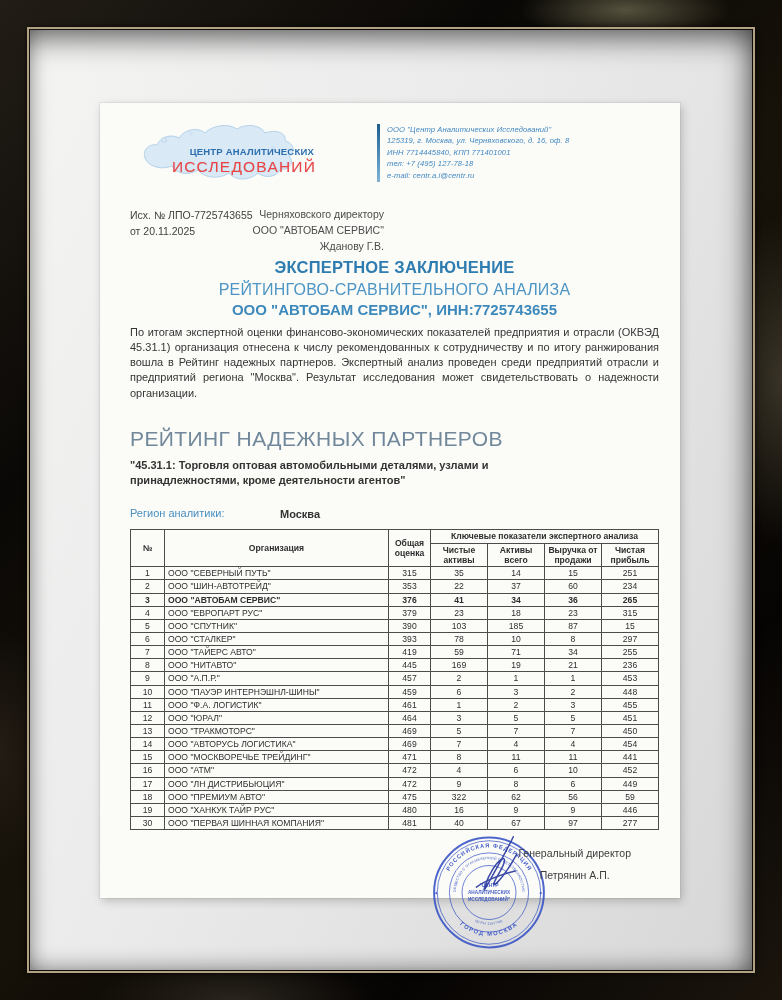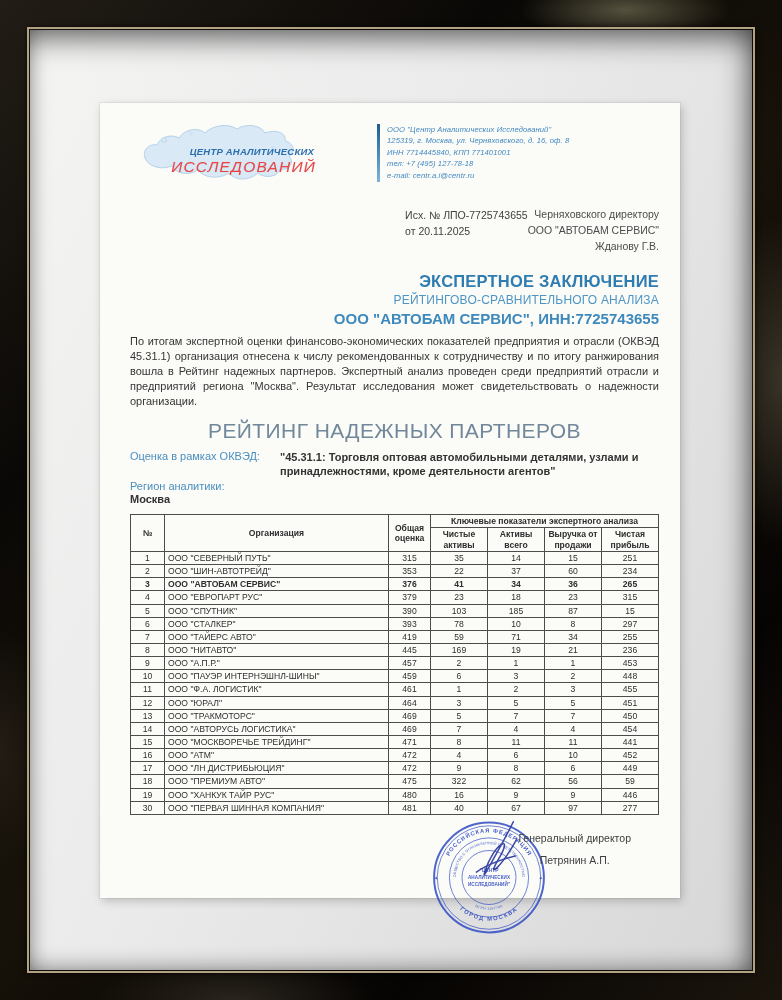--- a/index.html
+++ b/index.html
@@ -36,47 +36,47 @@
   .paper {
     position:absolute; left:100px; top:103px; width:580px; height:795px;
     background:#fbfbf8;
     box-shadow: 0 0 0 1px rgba(0,0,0,.05), 2px 3px 9px rgba(0,0,0,.2);
     padding:17px 21px 0 30px;
     color:#383838;
   }
 
   
   .lh { display:flex; justify-content:space-between; align-items:flex-start; height:74px; }
-  .logo { position:relative; width:180px; height:72px; margin-left:6px;font-style:italic; }
+  .logo { position:relative; width:180px; height:72px; margin-left:6px; }
   .logo svg { position:absolute; left:0; top:0; }
   .logo-l1 { position:absolute; right:2px; top:26px; font-size:9.5px; font-weight:bold; color:#2b6fae; letter-spacing:.2px; }
   .logo-l2 { position:absolute; right:0; top:38px; font-size:15.5px; color:#ef4444; letter-spacing:1.2px;
              text-shadow:0 0 1px rgba(120,140,160,.35); }
   .contacts { display:flex; margin-top:4px; width:282px; }
   .contacts-bar { width:3px; height:58px; background:linear-gradient(#1c5e8f,#7fb4d8); margin-right:7px; flex:none; }
   .contacts-text { font-style:italic; font-size:7.6px; line-height:1.5; color:#4188c2; letter-spacing:.1px; }
 
   
-  .ref-row { display:flex; justify-content:flex-end; margin-top:13px; }
+  .ref-row { display:flex; justify-content:flex-start; margin-top:13px; }
   .ref { font-size:10.5px; line-height:1.55; color:#414141; }
   .addressee { font-size:10.5px; line-height:1.5; color:#4c4c4c; text-align:right; }
 
   
-  .title { text-align:right; margin-top:17px; line-height:1.32; }
+  .title { text-align:center; margin-top:3px; line-height:1.32; }
   .title-1 { font-size:16.5px; font-weight:bold; color:#2e7cb0; letter-spacing:.2px; }
-  .title-2 { font-size:12px; color:#4d95c5; letter-spacing:.2px; }
+  .title-2 { font-size:16px; color:#4d95c5; letter-spacing:.2px; }
   .title-3 { font-size:15px; font-weight:bold; color:#3d89bc; }
 
   
   .body-par { margin-top:5px; font-size:11px; line-height:1.38; text-align:justify; color:#353535; }
 
   
-  .rating-h { text-align:center; font-size:21px; color:#71889b; letter-spacing:.4px; margin-top:9px; }
+  .rating-h { font-size:21px; color:#71889b; letter-spacing:.4px; margin-top:26px; }
   .kv { display:flex; margin-top:7px; }
-  .kv + .kv { margin-top:1px;flex-direction:column; }
+  .kv + .kv { margin-top:20px; }
   .kv-label { width:150px; flex:none; font-size:11px; color:#4a8fc0; }
   .kv-value { font-size:11px; font-weight:bold; color:#333; line-height:1.35; width:372px; }
 
   
   table { width:100%; border-collapse:collapse; table-layout:fixed; margin-top:7px; }
   th, td { border:1px solid #4c4c4c; font-size:8.6px; padding:1px 3px; text-align:center; line-height:1.18; color:#2e2e2e; overflow:hidden; white-space:nowrap; }
   thead th { font-weight:bold; padding:1px 2px; line-height:1.2; white-space:normal; }
   td.org { text-align:left; }
   tr.hl td { font-weight:bold; }
   col.c-num { width:34px; } col.c-org { width:224px; } col.c-score { width:42px; }
@@ -135,21 +135,20 @@
     <div class="title">
       <div class="title-1">ЭКСПЕРТНОЕ ЗАКЛЮЧЕНИЕ</div>
       <div class="title-2">РЕЙТИНГОВО-СРАВНИТЕЛЬНОГО АНАЛИЗА</div>
       <div class="title-3">ООО "АВТОБАМ СЕРВИС", ИНН:7725743655</div>
     </div>
 
     <div class="body-par">По итогам экспертной оценки финансово-экономических показателей предприятия и отрасли (ОКВЭД 45.31.1) организация отнесена к числу рекомендованных к сотрудничеству и по итогу ранжирования вошла в Рейтинг надежных партнеров. Экспертный анализ проведен среди предприятий отрасли и предприятий региона "Москва". Результат исследования может свидетельствовать о надежности организации.</div>
 
     <div class="rating-h">РЕЙТИНГ НАДЕЖНЫХ ПАРТНЕРОВ</div>
     <div class="kv">
-      <div class="kv-label">Оценка в рамках ОКВЭД:</div>
       <div class="kv-value">"45.31.1: Торговля оптовая автомобильными деталями, узлами и принадлежностями, кроме деятельности агентов"</div>
     </div>
     <div class="kv">
       <div class="kv-label">Регион аналитики:</div>
       <div class="kv-value">Москва</div>
     </div>
 
     <table>
       <colgroup>
         <col class="c-num">

